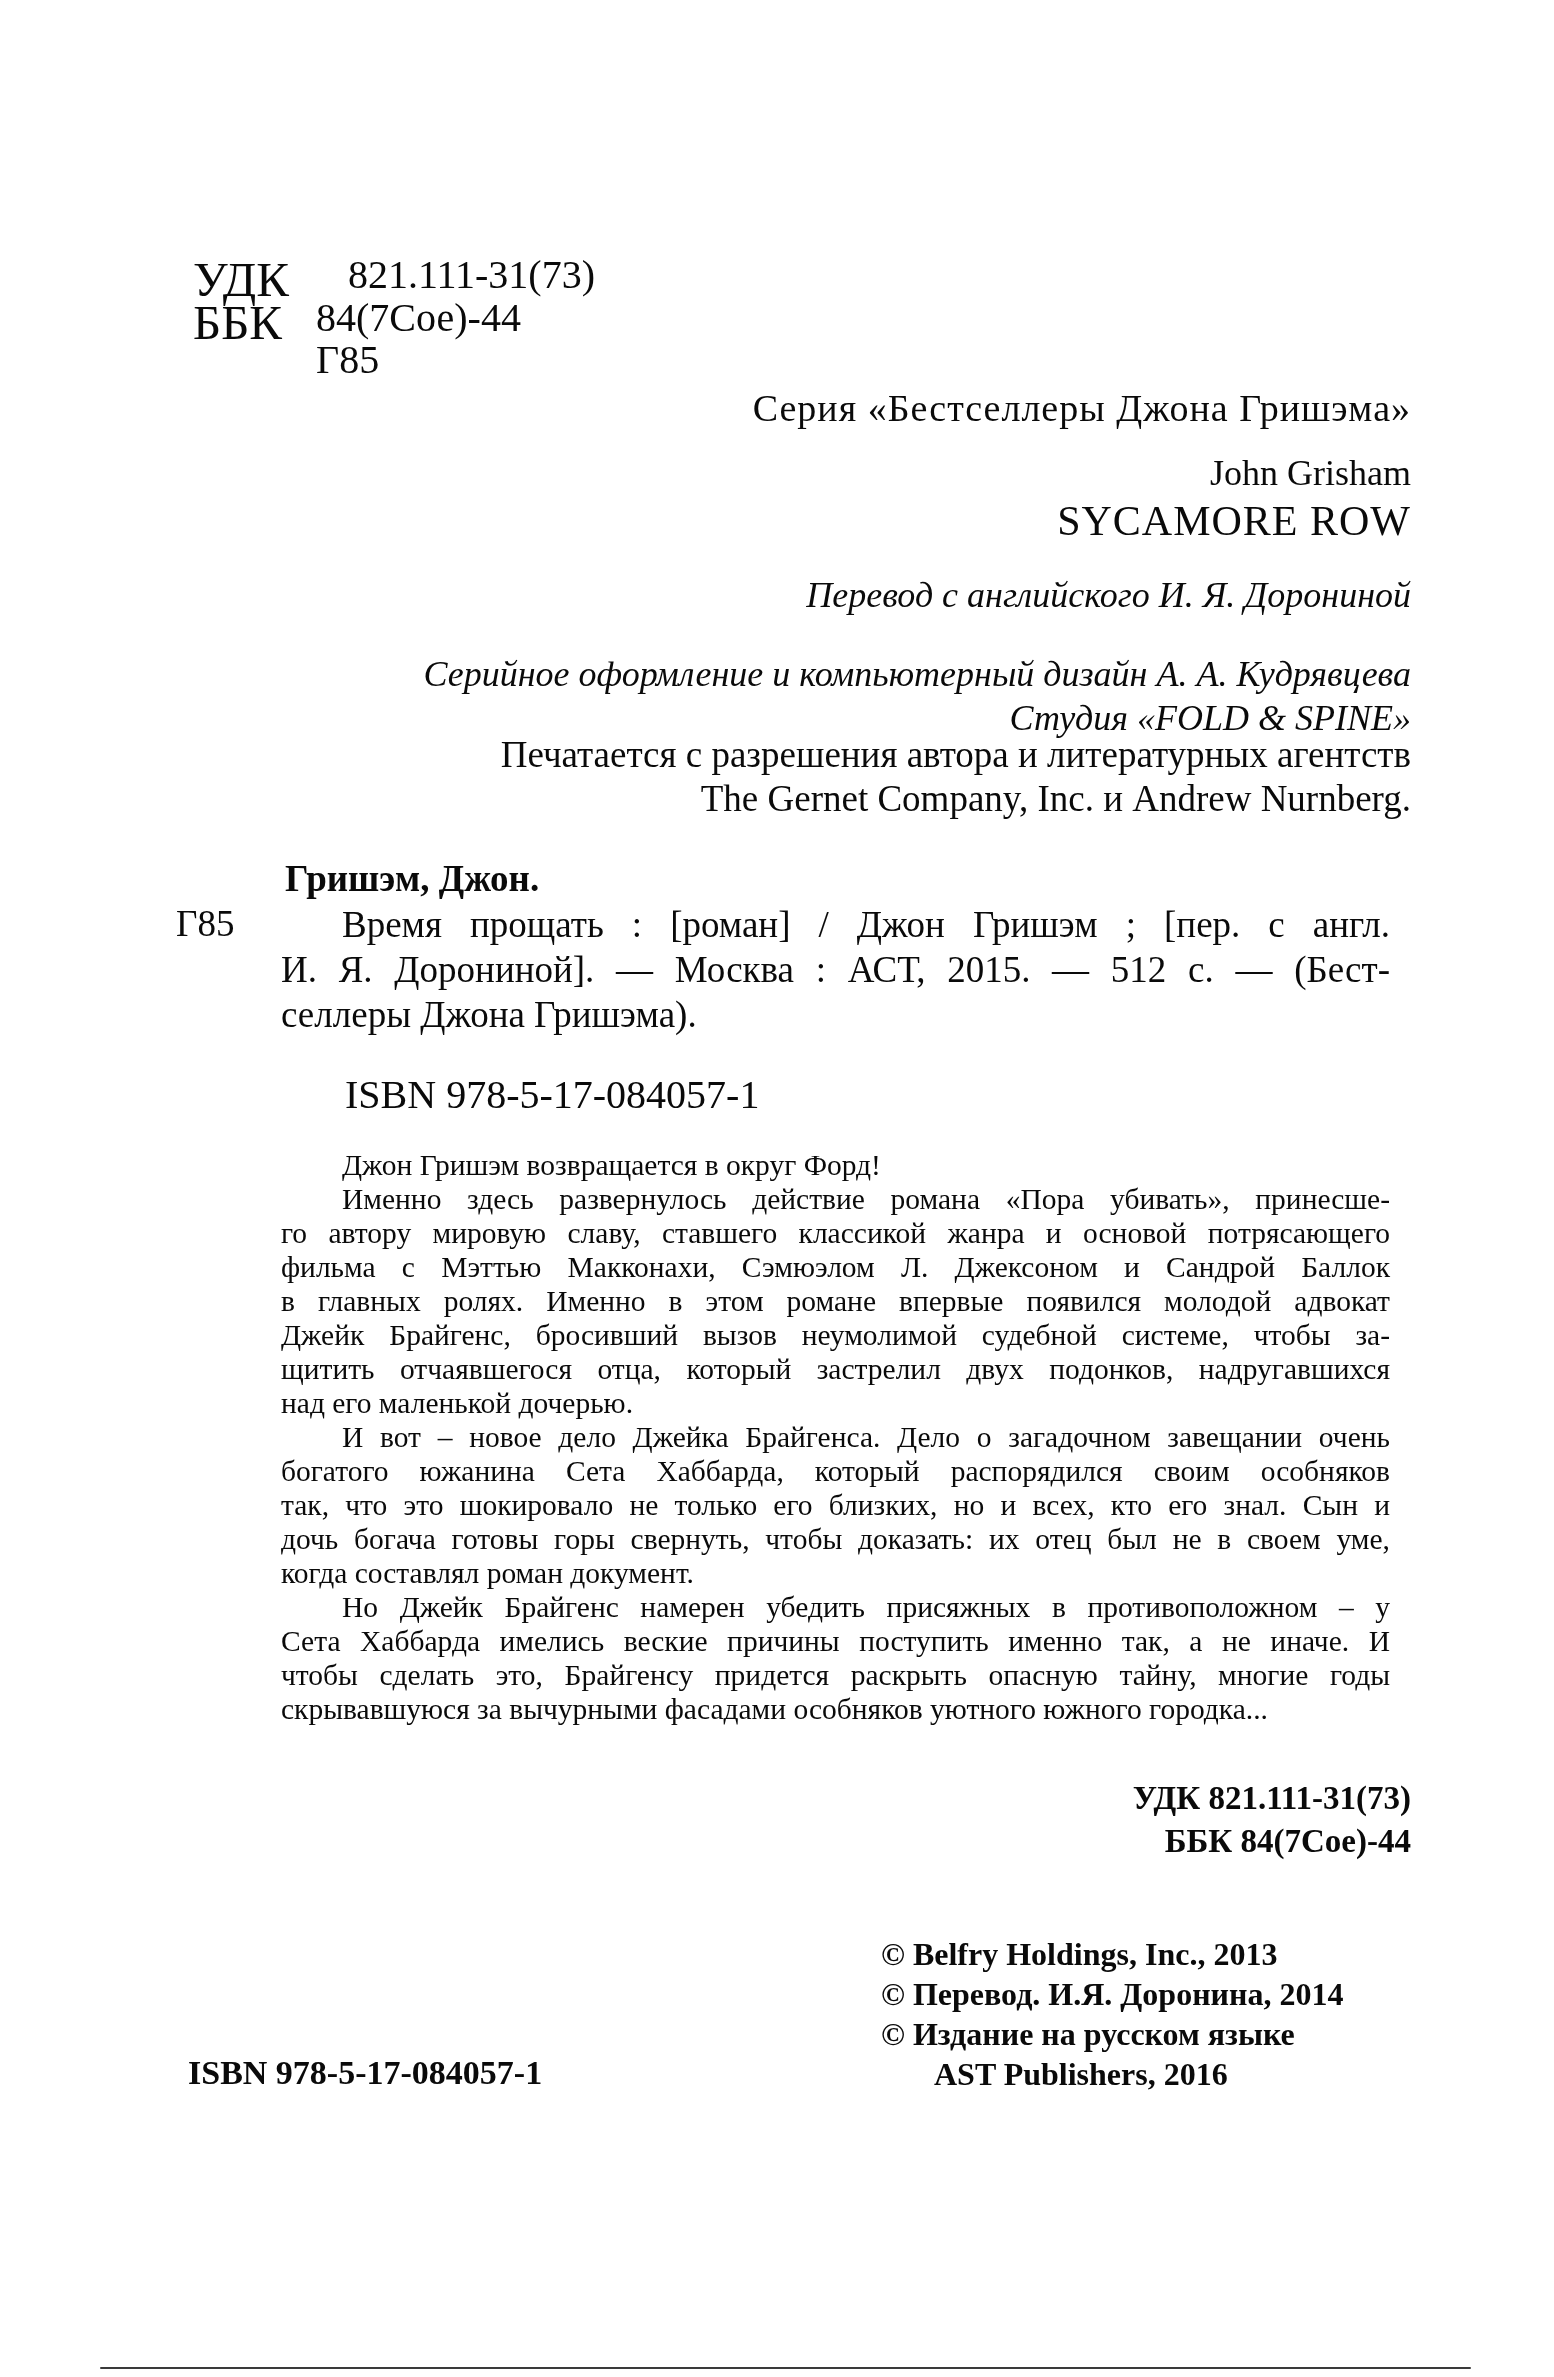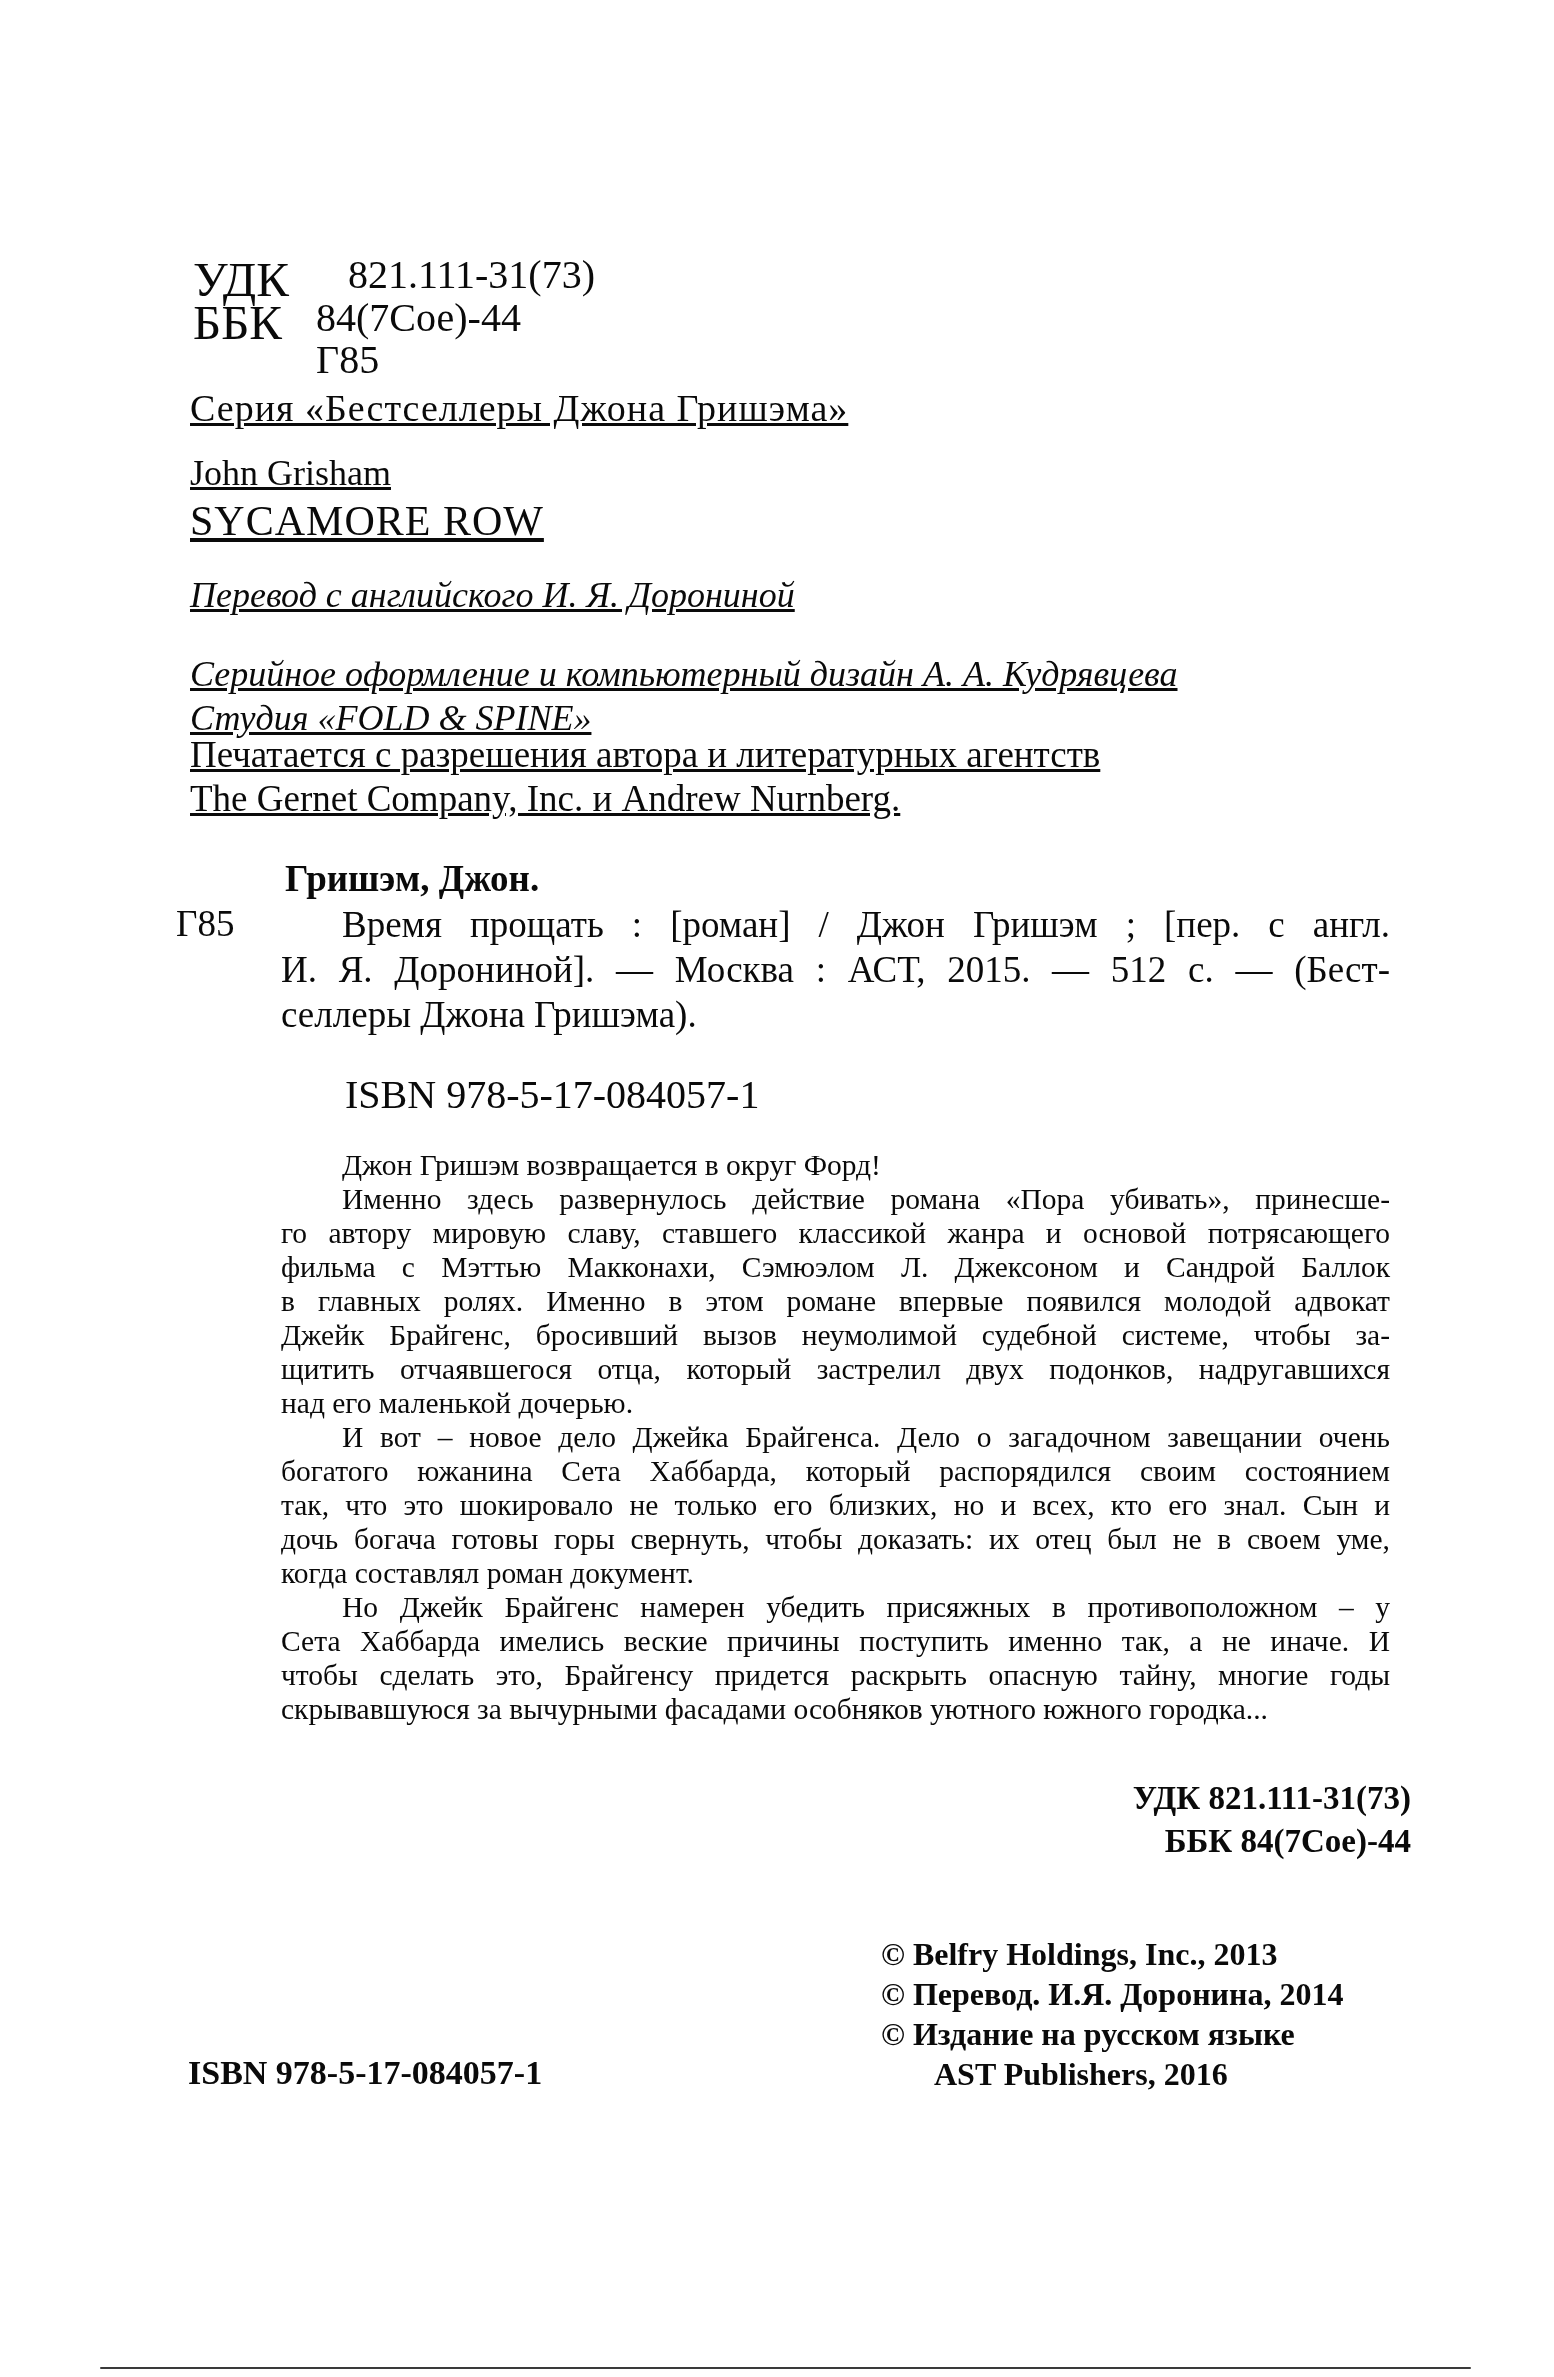--- a/index.html
+++ b/index.html
@@ -5,21 +5,21 @@
   html,body{margin:0;padding:0;background:#888;}
   .page{
     position:relative;
     width:1554px;height:2377px;
     background:#ffffff;
     font-family:"Liberation Serif","DejaVu Serif",serif;
     color:#0a0a0a;
     overflow:hidden;
   }
   .t{position:absolute;white-space:nowrap;}
-  .center{left:190px;width:1221px;text-align:left;text-decoration:underline;}
+  .center{left:190px;width:1221px;text-align:right;}
   .it{font-style:italic;}
   .b{font-weight:bold;}
 
   
   .code-lbl{font-size:49px;line-height:1;}
   .code-val{font-size:40px;line-height:1;}
 
   .series{font-size:38px;letter-spacing:1px;}
   .orig-author{font-size:36px;}
   .orig-title{font-size:42px;letter-spacing:1px;}
@@ -100,21 +100,21 @@
   <div class="ann">
       <div class="ann-line ind">Джон Гришэм  возвращается в округ Форд!</div>
       <div class="ann-line ind jfy">Именно здесь развернулось действие романа «Пора убивать», принесше-</div>
       <div class="ann-line jfy">го автору мировую славу, ставшего классикой жанра и основой потрясающего</div>
       <div class="ann-line jfy">фильма с Мэттью Макконахи, Сэмюэлом Л. Джексоном и Сандрой Баллок</div>
       <div class="ann-line jfy">в главных ролях. Именно в этом романе впервые появился молодой адвокат</div>
       <div class="ann-line jfy">Джейк Брайгенс, бросивший вызов неумолимой судебной системе, чтобы за-</div>
       <div class="ann-line jfy">щитить отчаявшегося отца, который застрелил двух подонков,  надругавшихся</div>
       <div class="ann-line">над его маленькой дочерью.</div>
       <div class="ann-line ind jfy">И вот – новое дело Джейка Брайгенса.  Дело о загадочном завещании очень</div>
-      <div class="ann-line jfy">богатого южанина Сета Хаббарда, который распорядился своим состоянием</div>
+      <div class="ann-line jfy">богатого южанина Сета Хаббарда, который распорядился своим особняков</div>
       <div class="ann-line jfy">так, что это шокировало не только его близких, но и всех, кто его знал.  Сын и</div>
       <div class="ann-line jfy">дочь богача готовы горы свернуть, чтобы доказать: их отец был не в своем уме,</div>
       <div class="ann-line">когда составлял роман документ.</div>
       <div class="ann-line ind jfy">Но Джейк  Брайгенс намерен  убедить присяжных в противоположном – у</div>
       <div class="ann-line jfy">Сета Хаббарда имелись веские причины поступить именно так, а не иначе. И</div>
       <div class="ann-line jfy">чтобы сделать это, Брайгенсу придется раскрыть опасную тайну, многие годы</div>
       <div class="ann-line">скрывавшуюся за вычурными фасадами особняков уютного южного городка...</div>
     </div>
 
   <div class="t foot-code" style="top:1780px;">УДК 821.111-31(73)</div>

